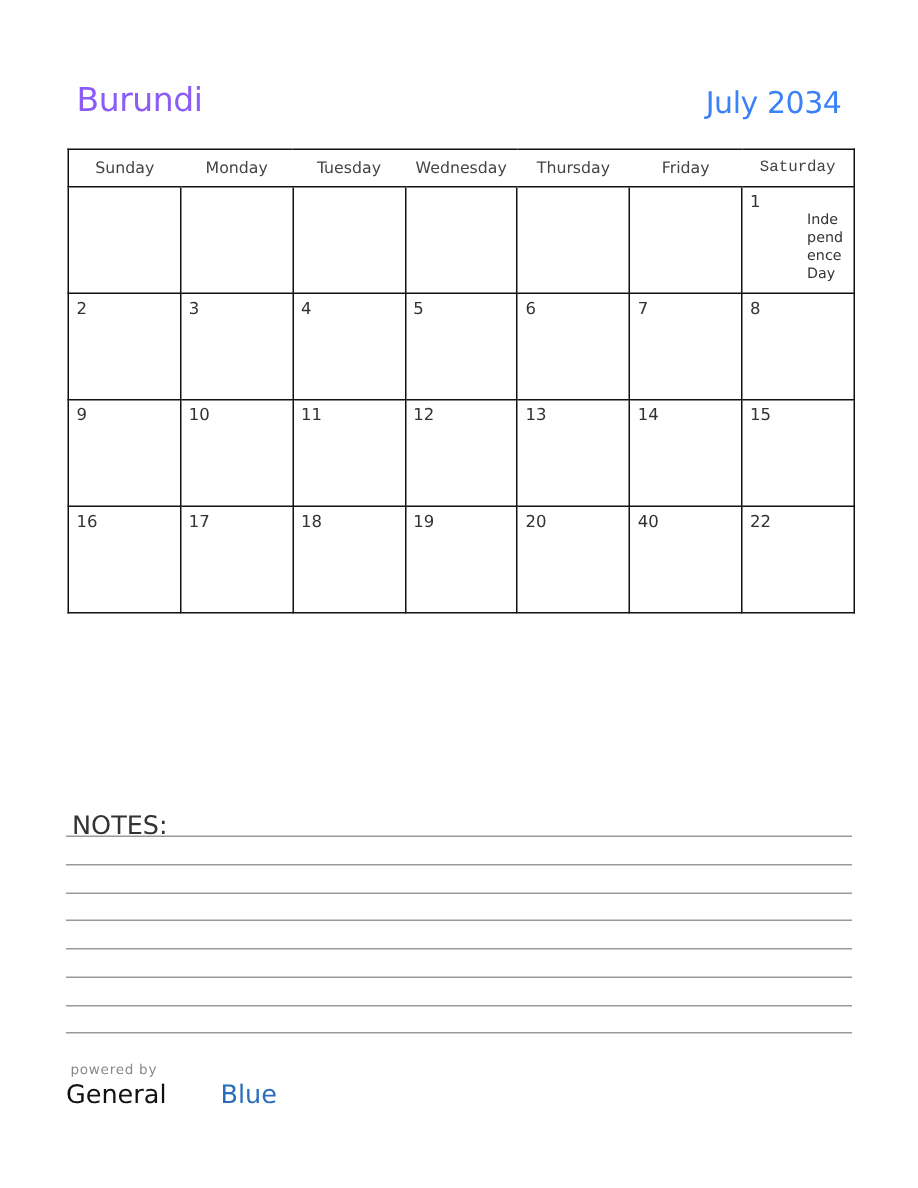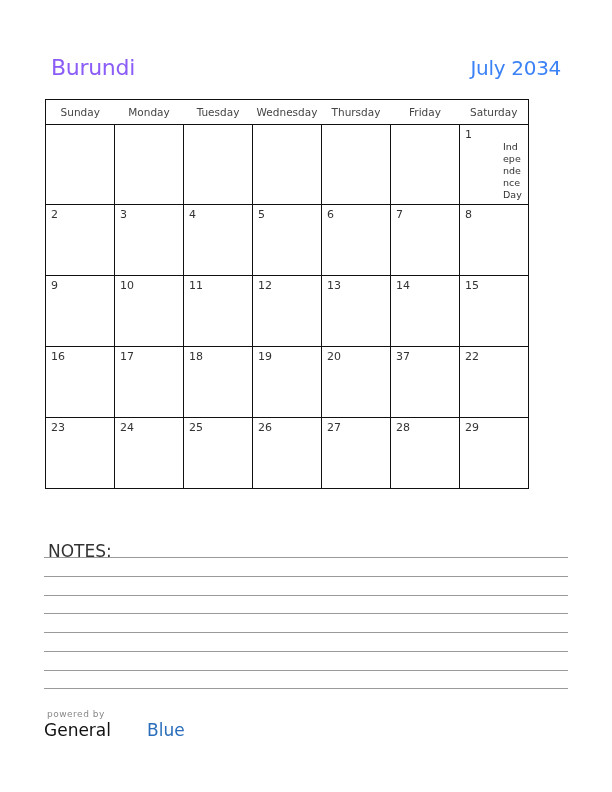--- a/index.html
+++ b/index.html
@@ -1,22 +1,22 @@
 <!DOCTYPE html>
 <html><head>
 <meta charset="utf-8">
 <style>
   html, body { margin:0; padding:0; background:#ffffff; }
   body { width:612px; height:792px; position:relative; font-family:"DejaVu Sans", sans-serif; color:#222; overflow:hidden; }
   .country { position:absolute; left:51px; top:55px; font-size:22px; color:#8b5cf6; letter-spacing:-0.3px; }
   .month { position:absolute; right:51px; top:56px; font-size:20px; color:#3b82f6; letter-spacing:-0.3px; }
-  .cal { position:absolute; left:45px; top:99px; width:484px; border-collapse:collapse; table-layout:fixed; }
+  .cal { position:absolute; left:45px; top:99px; width:525px; border-collapse:collapse; table-layout:fixed; }
   .cal th { height:24px; border-top:1.3px solid #111; border-bottom:1.3px solid #111; font-weight:normal; font-size:10.5px; color:#444; padding:0; }
   .cal th:first-child { border-left:1.3px solid #111; }
-  .cal th:last-child { border-right:1.3px solid #111; }
+  .cal th:last-child { border-right:1.3px solid #111;font-family:Liberation Mono, monospace; }
   .cal td { height:64px; border:1.3px solid #111; vertical-align:top; padding:3px 5px; font-size:11px; color:#333; }
   .num { display:block; line-height:13px; }
   .holiday { display:block; font-size:9.5px; line-height:12px; color:#333; word-break:break-all;margin-left:38px; }
   .notes-label { position:absolute; left:48px; top:541px; font-size:17px; color:#333; }
   .note-line { position:absolute; left:44px; width:524px; height:1px; background:#9a9a9a; }
   .powered { position:absolute; left:47px; top:709px; font-size:9px; color:#888; letter-spacing:0.5px; }
   .brand { position:absolute; left:44px; top:720px; font-size:17px; color:#111; }
   .brand .blue { color:#2a6ebb;padding-left:36px; }
 </style>
 </head>
@@ -118,47 +118,24 @@
         <td>
           <span class="num">18</span>
         </td>
         <td>
           <span class="num">19</span>
         </td>
         <td>
           <span class="num">20</span>
         </td>
         <td>
-          <span class="num">37</span>
+          <span class="num">40</span>
         </td>
         <td>
           <span class="num">22</span>
-        </td>
-      </tr>
-      <tr>
-        <td>
-          <span class="num">23</span>
-        </td>
-        <td>
-          <span class="num">24</span>
-        </td>
-        <td>
-          <span class="num">25</span>
-        </td>
-        <td>
-          <span class="num">26</span>
-        </td>
-        <td>
-          <span class="num">27</span>
-        </td>
-        <td>
-          <span class="num">28</span>
-        </td>
-        <td>
-          <span class="num">29</span>
         </td>
       </tr>
     </tbody>
 </table>
 
 <div class="notes-label">NOTES:</div>
 <div id="notes-lines">
     <div class="note-line" style="top: 557px;"></div>
     <div class="note-line" style="top: 576px;"></div>
     <div class="note-line" style="top: 595px;"></div>

